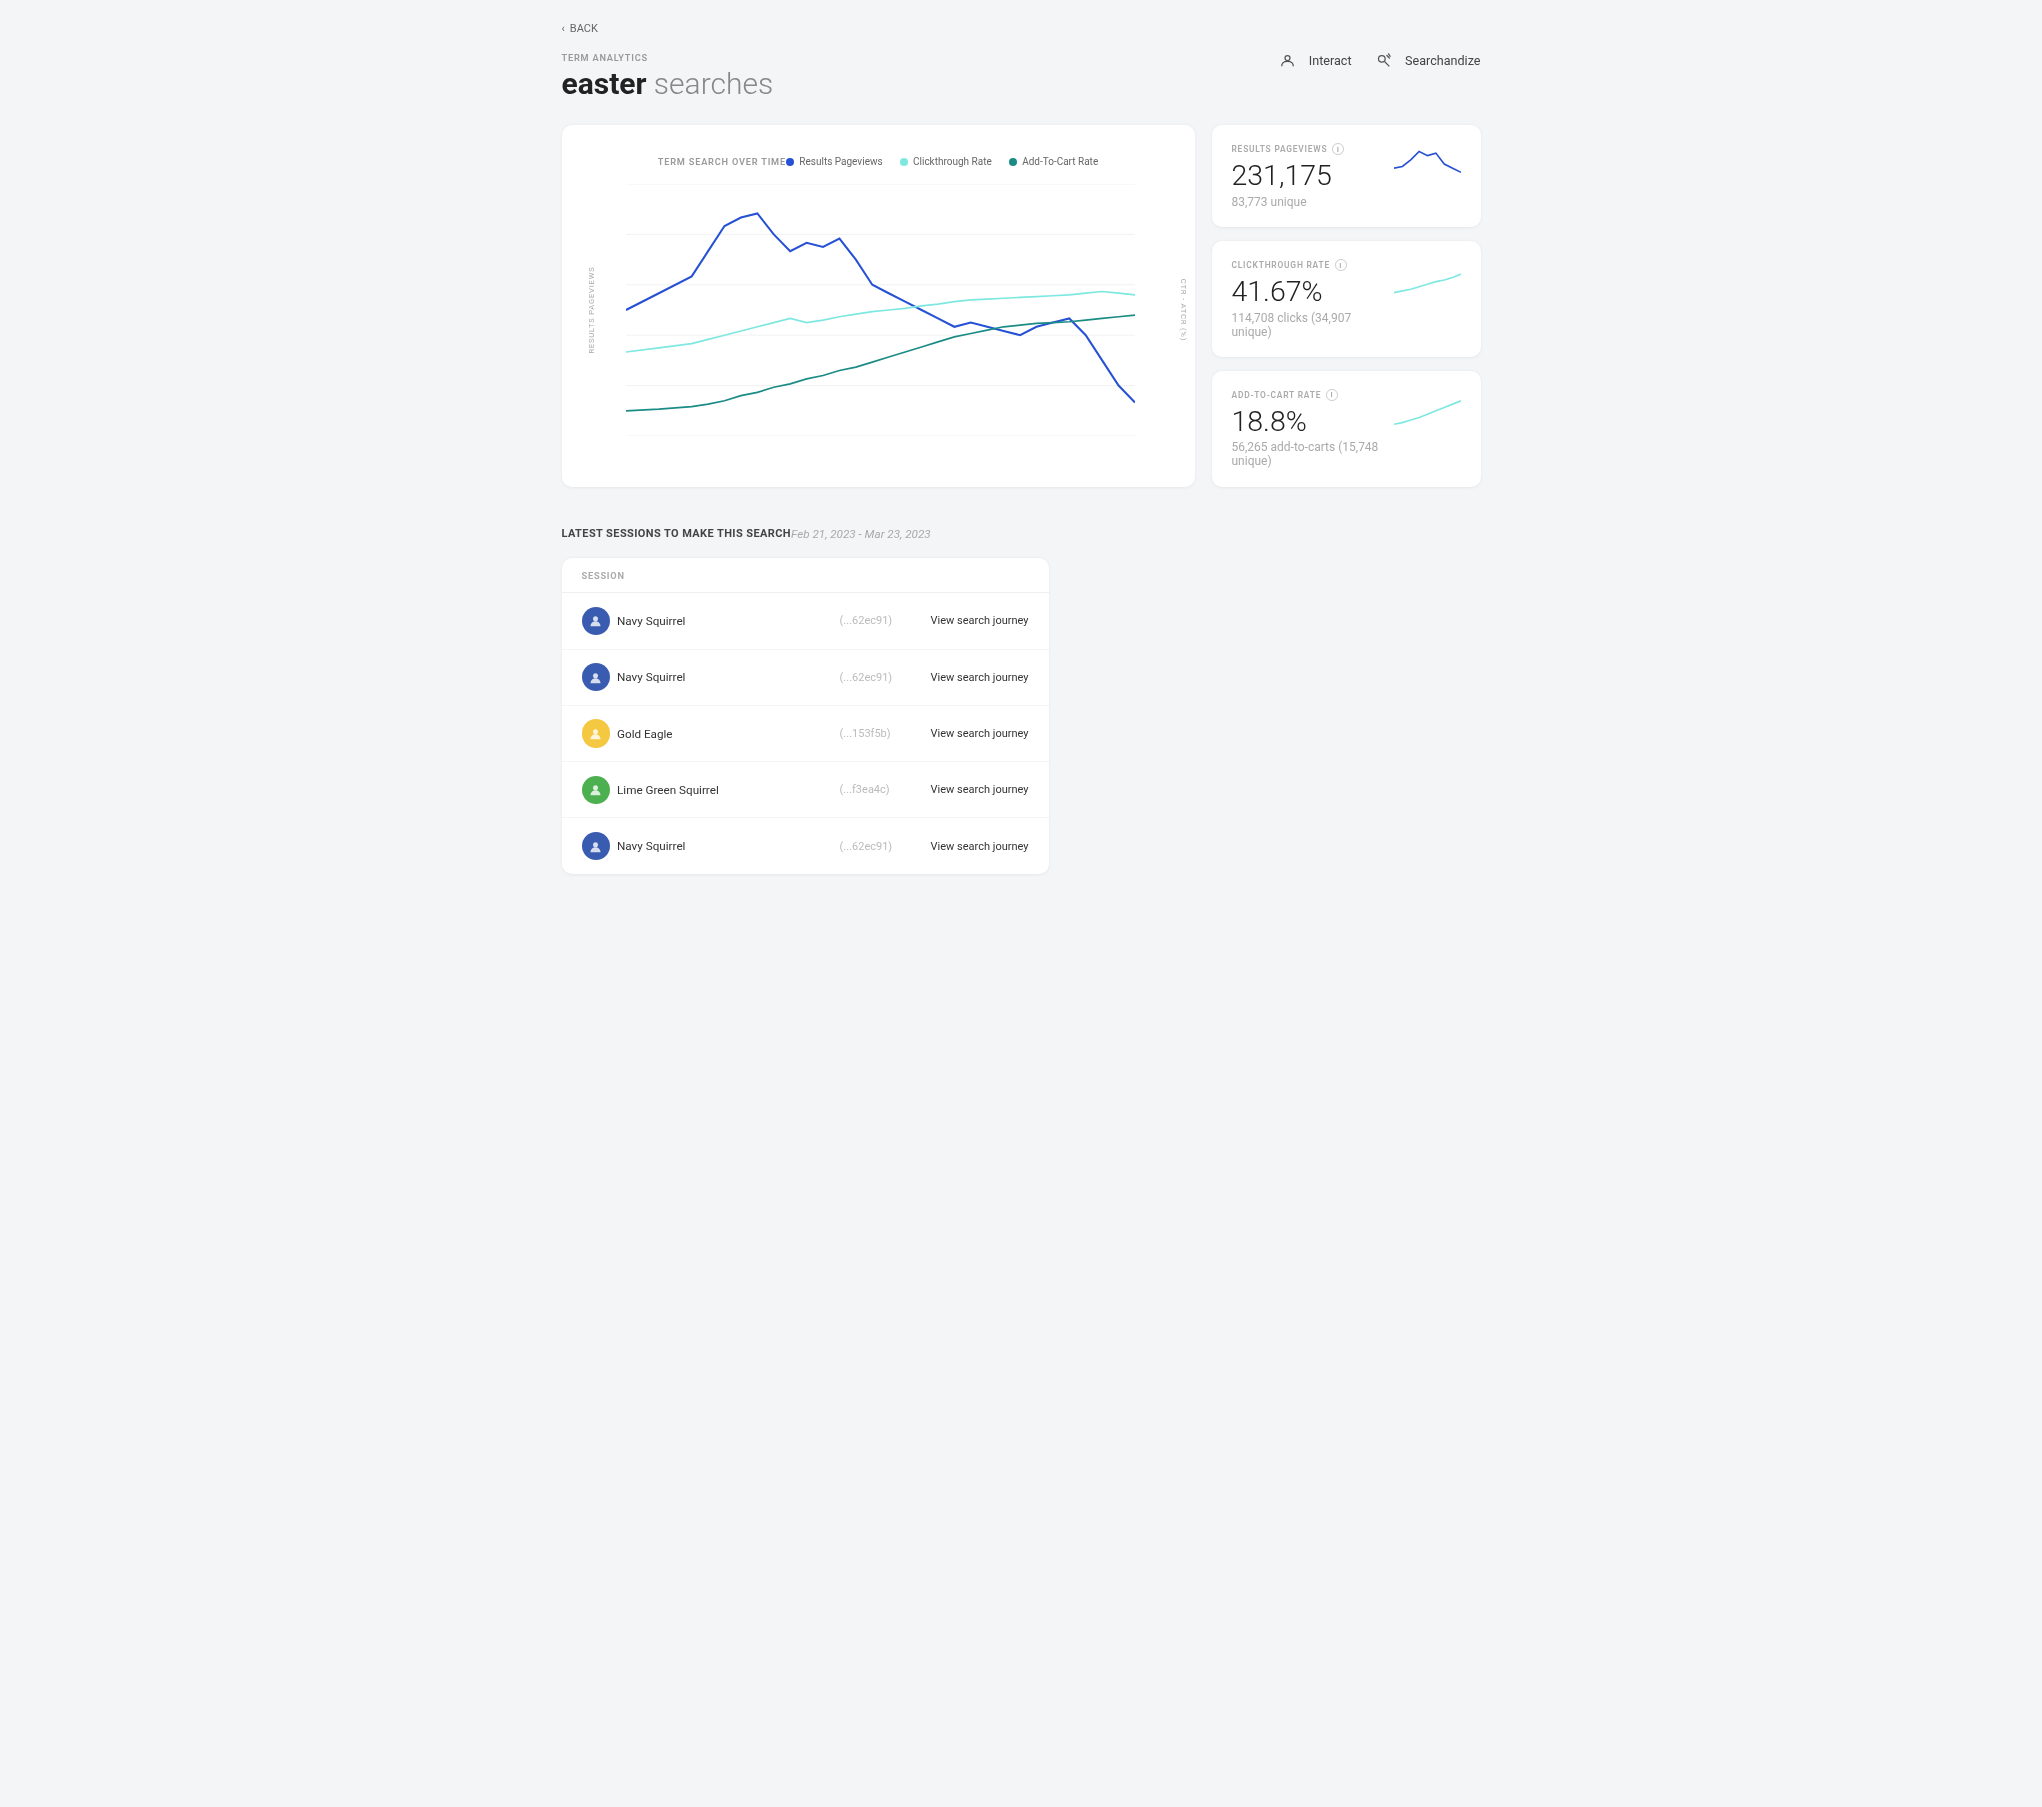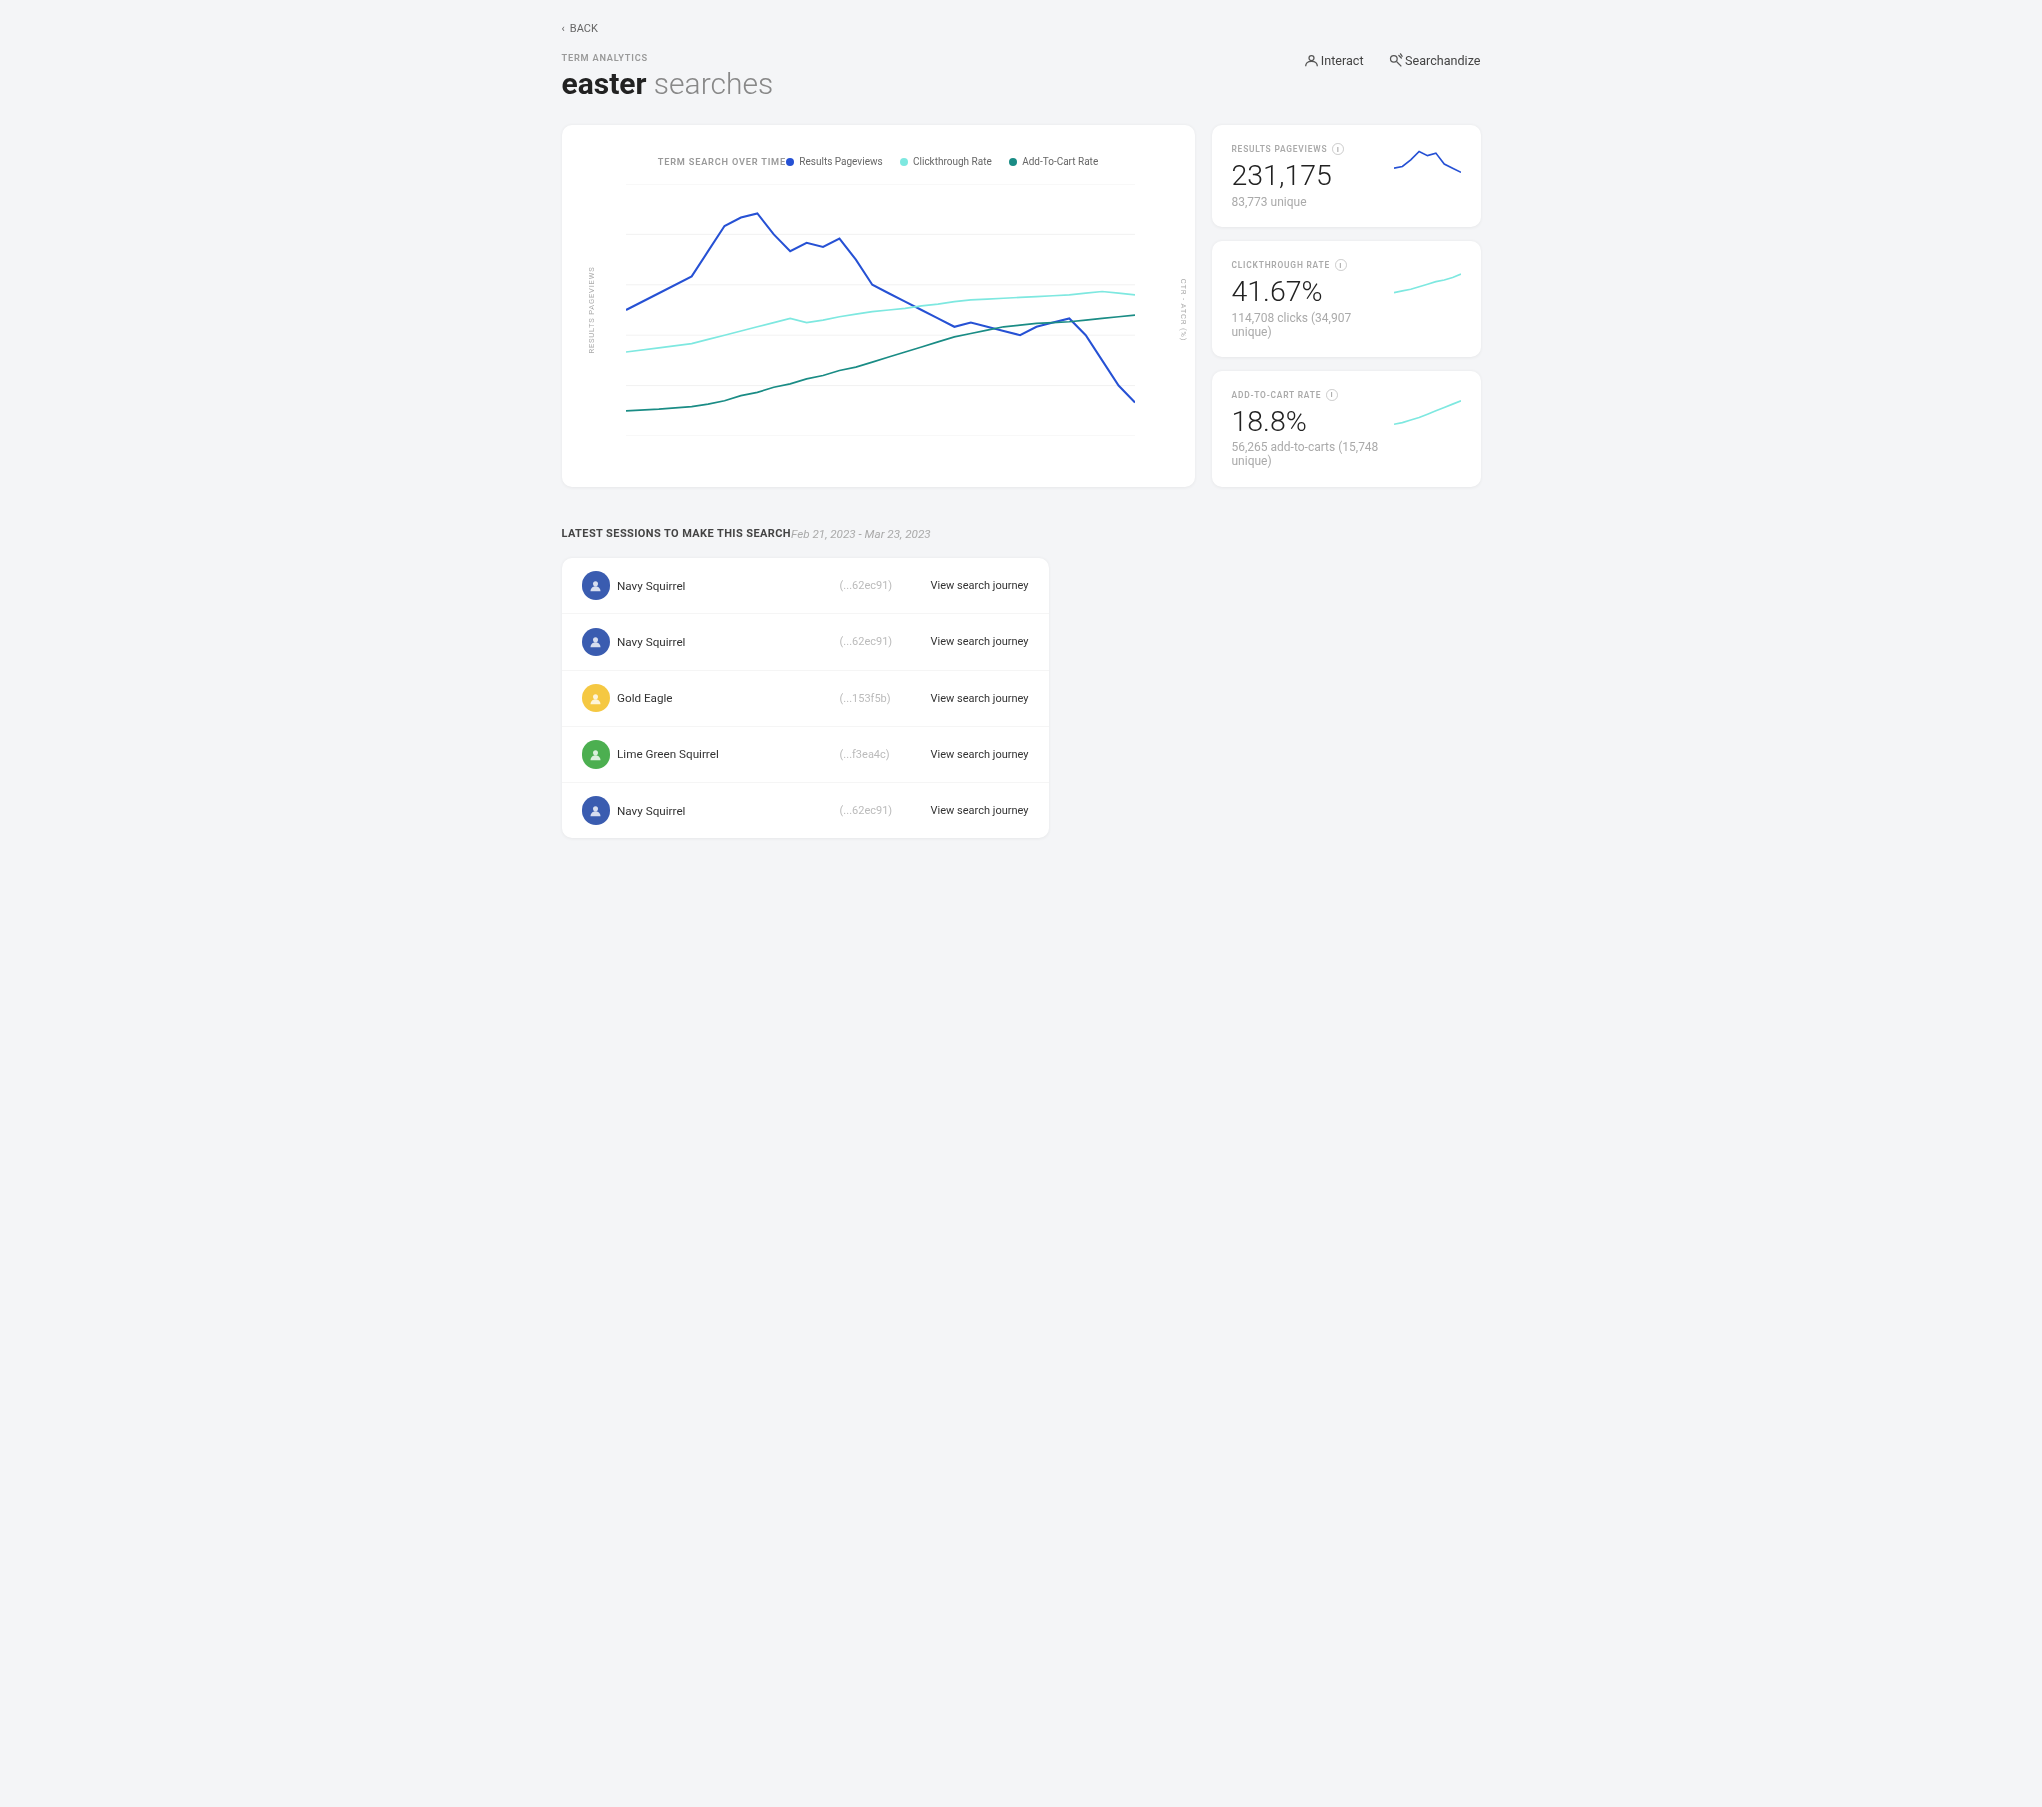--- a/index.html
+++ b/index.html
@@ -49,21 +49,21 @@
     }
     .header-actions {
       display: flex;
       align-items: center;
       gap: 23.5px;
       padding-bottom: 3.4px;
     }
     .action-btn {
       display: flex;
       align-items: center;
-      gap: 1px;
+      gap: 13px;
       font-size: 12.6px;
       color: #444;
       cursor: pointer;
       background: none;
       border: none;
       font-family: inherit;
     }
     .action-icon {
       width: 17px;
       height: 17px;
@@ -434,20 +434,23 @@
     </div>
   </div>
 
   
   <div class="sessions-section">
     <div class="sessions-header">
       <div class="sessions-title">LATEST SESSIONS TO MAKE THIS SEARCH</div>
       <div class="sessions-date-range">Feb 21, 2023 - Mar 23, 2023</div>
     </div>
     <div class="sessions-table">
+      <div class="table-header-row">
+        <span>SESSION</span>
+      </div>
 
       <div class="table-row">
         <div class="avatar-icon avatar-navy">
           <svg width="15" height="15" viewBox="0 0 18 18" fill="none">
             <circle cx="9" cy="7" r="3" fill="white" opacity="0.8"></circle>
             <path d="M3 16c0-3.3 2.7-6 6-6s6 2.7 6 6" fill="white" opacity="0.8"></path>
           </svg>
         </div>
         <span class="session-name">Navy Squirrel</span>
         <span class="session-id">(...62ec91)</span>

